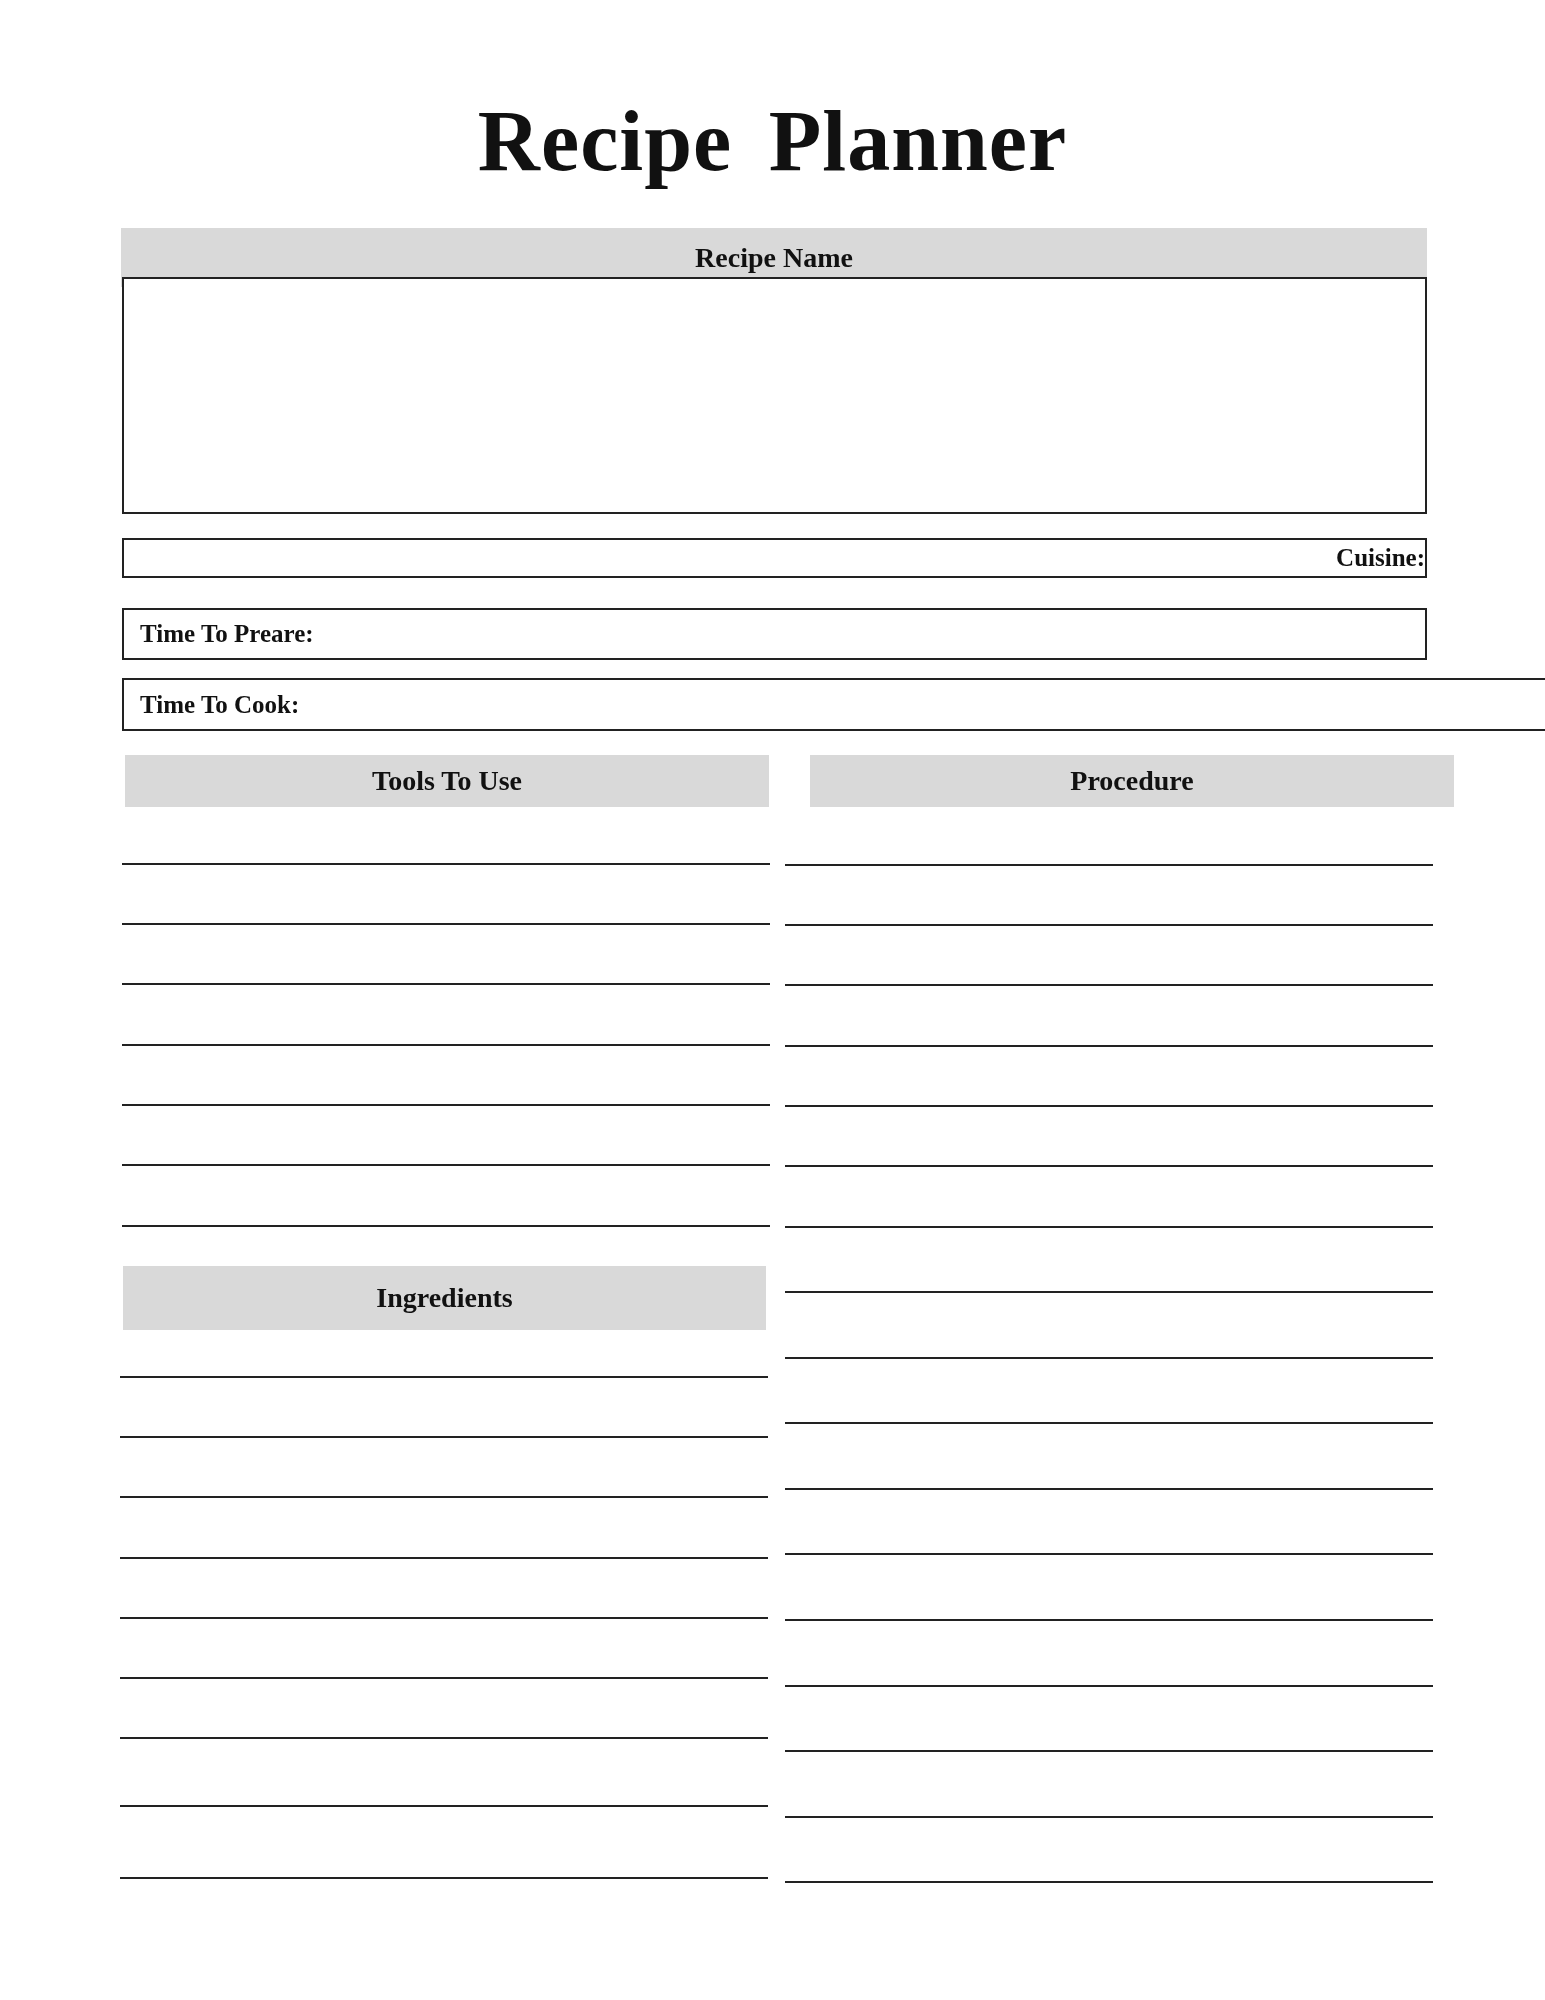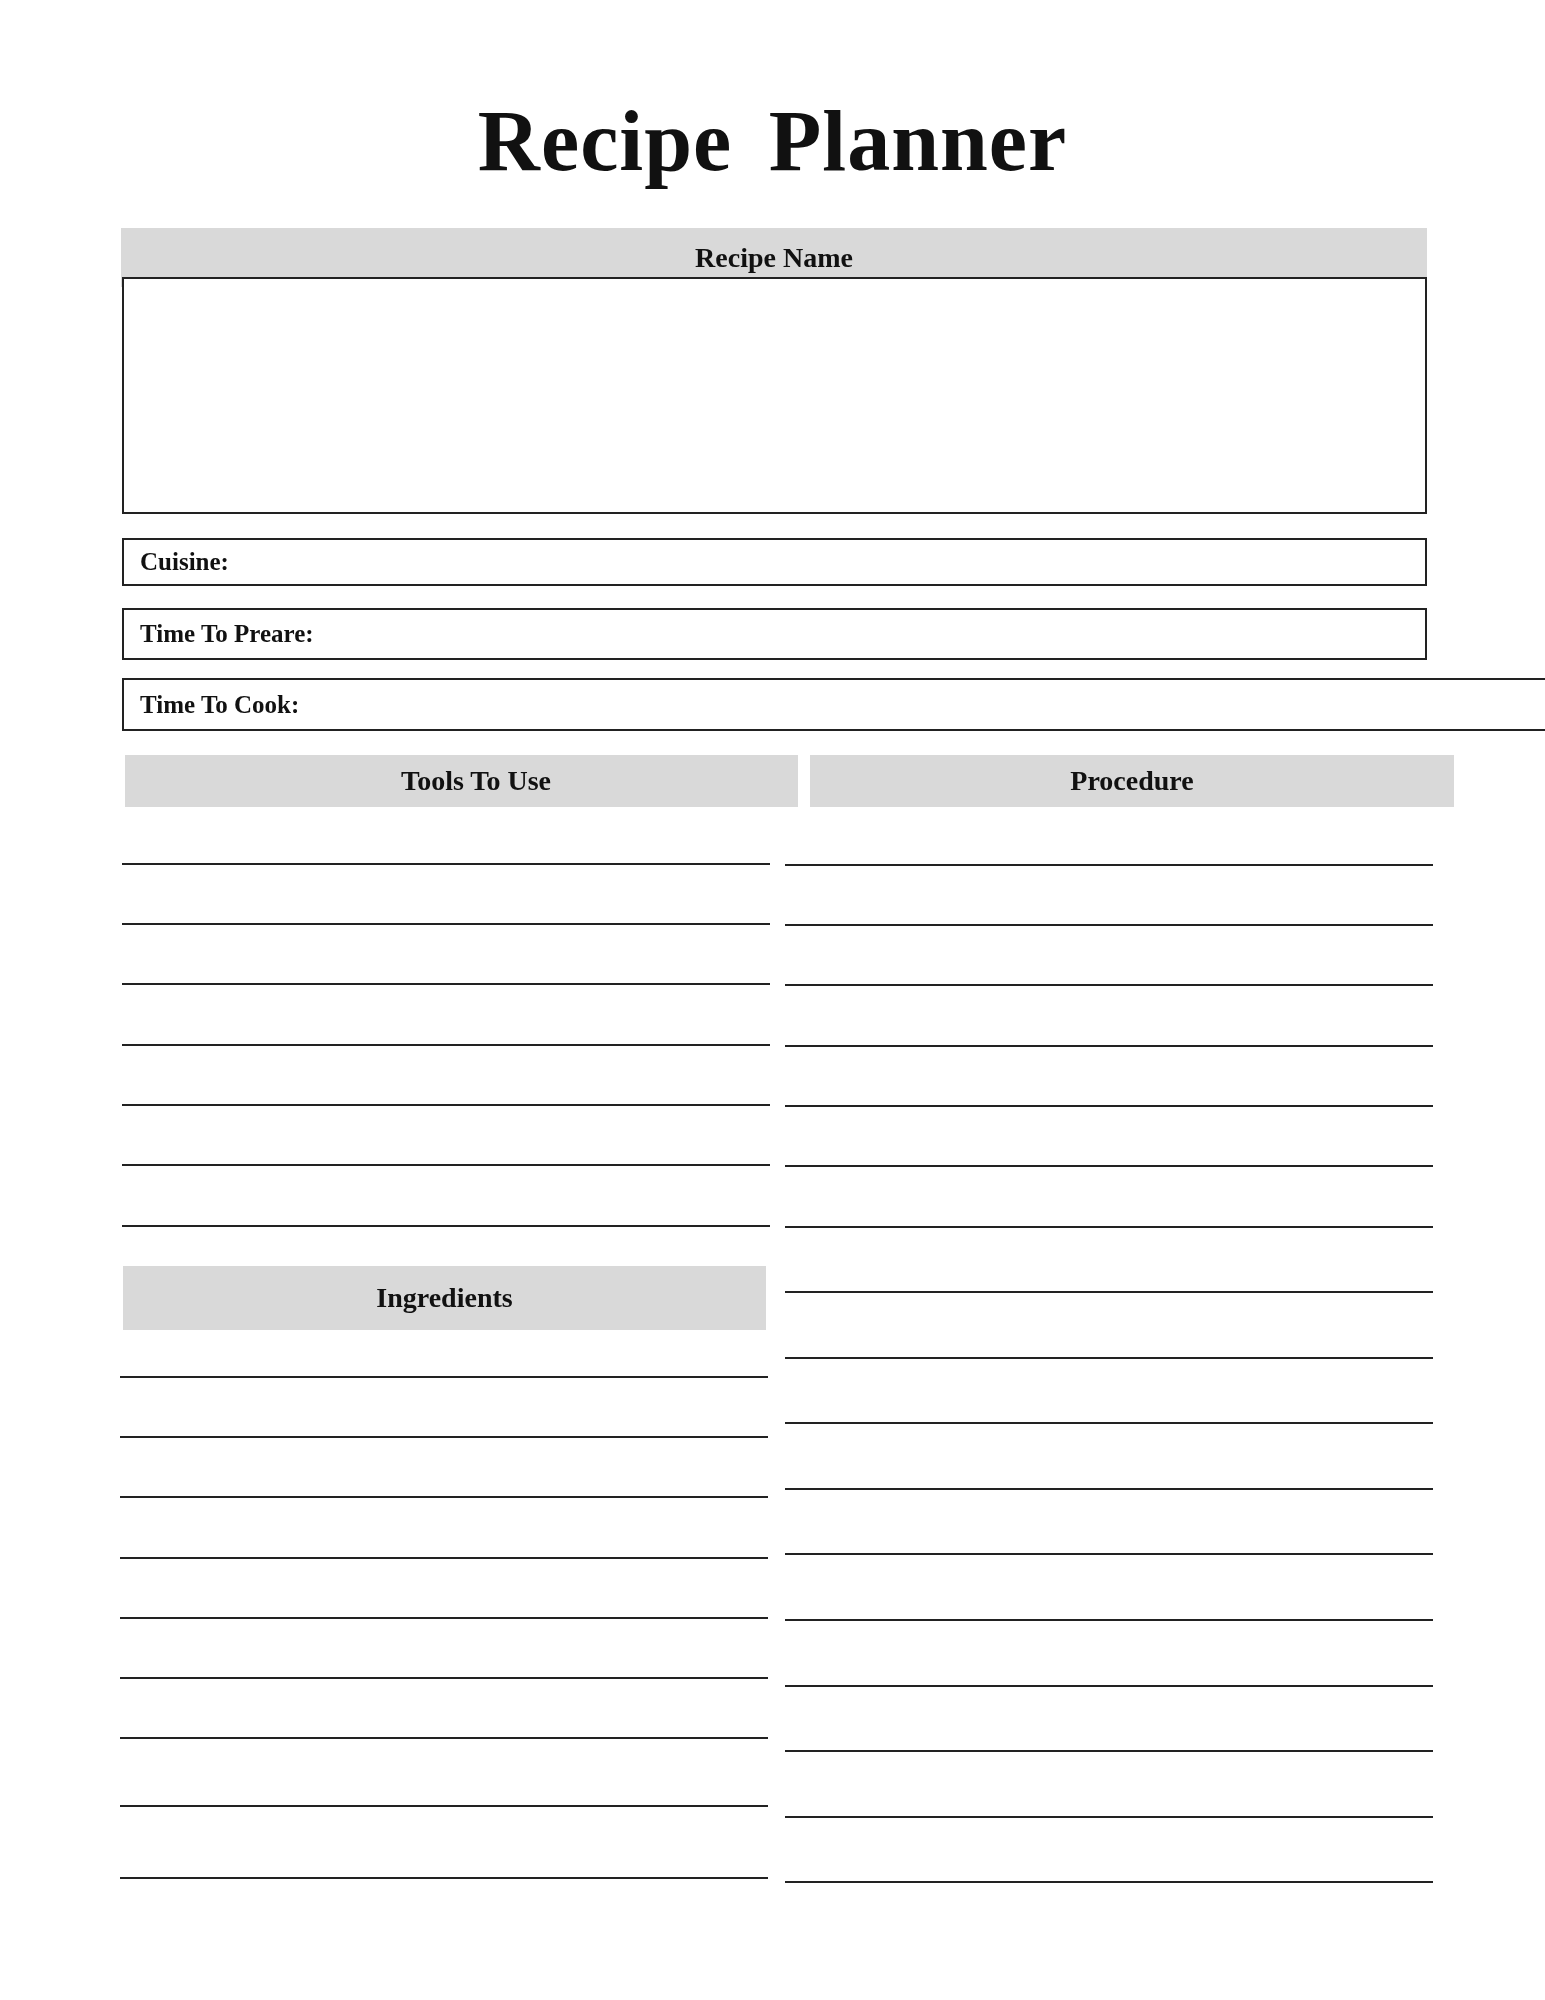--- a/index.html
+++ b/index.html
@@ -16,31 +16,31 @@
   .line { height: 2px; background: #222; }
 </style>
 </head>
 <body>
 
 <div class="abs title">Recipe  Planner</div>
 
 <div class="abs band" style="left:121px;top:228px;width:1306px;height:59px;">Recipe Name</div>
 <div class="abs box" style="left:122px;top:277px;width:1305px;height:237px;"></div>
 
-<div class="abs field" style="left:122px;top:538px;width:1305px;height:48px;">
+<div class="abs field" style="left:122px;top:538px;width:1305px;height:40px;justify-content:flex-end;">
   <span>Cuisine:</span>
 </div>
 <div class="abs field" style="left:122px;top:608px;width:1305px;height:52px;">
   <span>Time To Preare:</span>
 </div>
 <div class="abs field" style="left:122px;top:678px;width:1476px;height:53px;">
   <span>Time To Cook:</span>
 </div>
 
-<div class="abs band" style="left:125px;top:755px;width:644px;height:52px;padding-left:29px;">Tools To Use</div>
+<div class="abs band" style="left:125px;top:755px;width:644px;height:52px;">Tools To Use</div>
 <div class="abs band" style="left:786px;top:755px;width:644px;height:52px;margin-left:24px;">Procedure</div>
 
 <div id="tools-lines">
     <div class="abs line" style="left: 122px; top: 863px; width: 648px;"></div>
     <div class="abs line" style="left: 122px; top: 923px; width: 648px;"></div>
     <div class="abs line" style="left: 122px; top: 983px; width: 648px;"></div>
     <div class="abs line" style="left: 122px; top: 1044px; width: 648px;"></div>
     <div class="abs line" style="left: 122px; top: 1104px; width: 648px;"></div>
     <div class="abs line" style="left: 122px; top: 1164px; width: 648px;"></div>
     <div class="abs line" style="left: 122px; top: 1225px; width: 648px;"></div>

